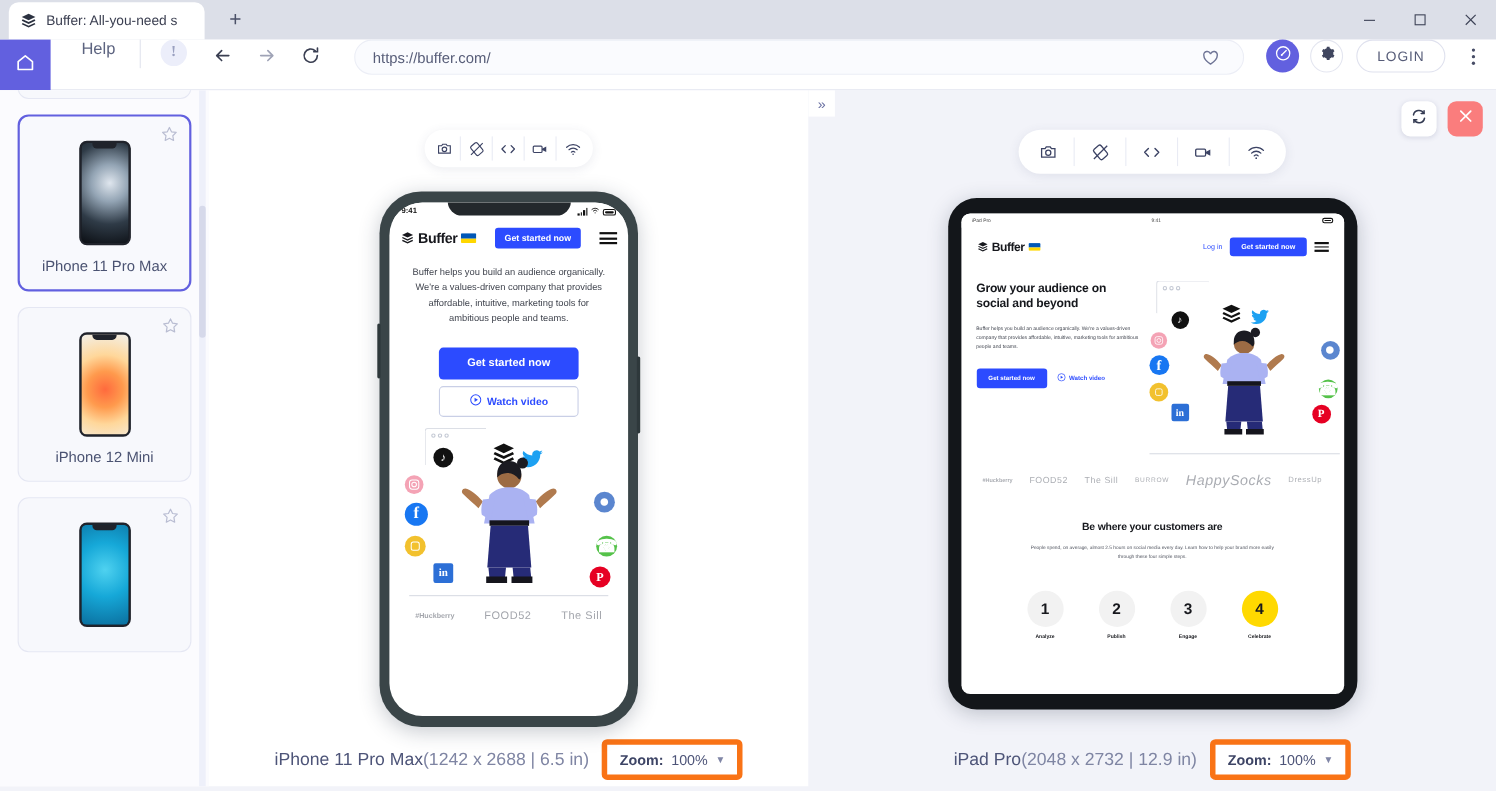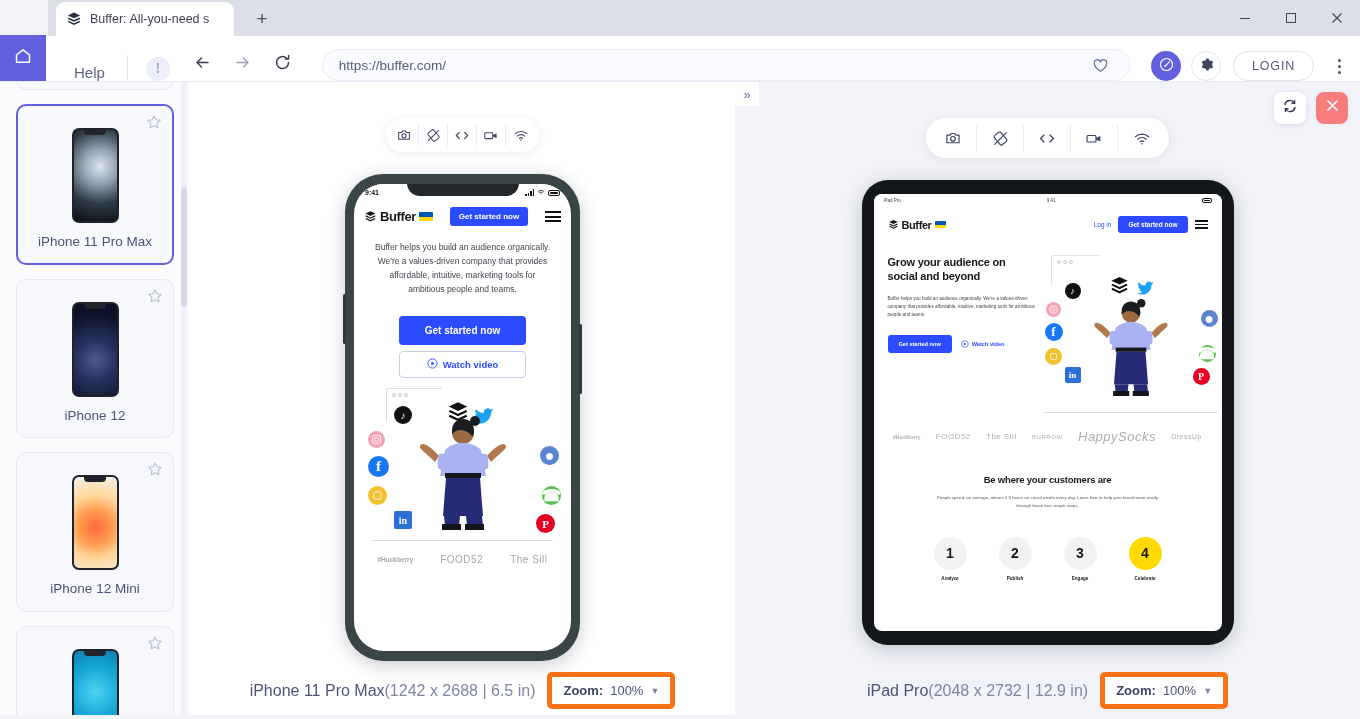--- a/index.html
+++ b/index.html
@@ -7,21 +7,21 @@
   body {
     font-family: "Liberation Sans", sans-serif;
     background: #f2f3f9;
     color: #3d4465;
     -webkit-font-smoothing: antialiased;
   }
 
   
   .tabstrip {
     height: 36px; background: #dcdfe8;
-    display: flex; align-items: flex-end; position: relative; margin-left: 48px;
+    display: flex; align-items: flex-end; position: relative;
   }
   .tab {
     width: 178px; height: 34px; background: #ffffff;
     border-radius: 9px 9px 0 0; display: flex; align-items: center;
     padding: 0 10px; gap: 8px; margin-left: 8px;
   }
   .tab-favicon { width: 16px; height: 16px; flex: 0 0 16px; position: relative; }
   .tab-title {
     font-size: 12.5px; color: #3b3f51; white-space: nowrap;
     overflow: hidden; text-overflow: clip; flex: 1;
@@ -35,21 +35,21 @@
     position: absolute; right: 0; top: 0; height: 36px;
     display: flex; align-items: center;
   }
   .winbtn {
     width: 46px; height: 36px; display: flex; align-items: center;
     justify-content: center; color: #3f4458; cursor: pointer;
   }
 
   
   .toolbar {
-    height: 46px; background: #fff; display: flex; align-items: flex-end;
+    height: 46px; background: #fff; display: flex; align-items: flex-start;
     border-bottom: 1px solid #e7e9f2; position: relative;
   }
   .homebtn {
     width: 46px; height: 46px; background: #6260df;
     display: flex; align-items: center; justify-content: center;
     cursor: pointer; flex: 0 0 46px;
   }
   .helpbtn {
     font-size: 15px; color: #5d6480; padding: 0 22px 0 28px; cursor: pointer;
   }
@@ -458,31 +458,20 @@
         <svg width="16" height="16" viewBox="0 0 16 16" fill="none" stroke="currentColor" stroke-width="1.1" stroke-linejoin="round">
             <path d="M8 1.9 9.9 5.8l4.3.6-3.1 3 .7 4.3L8 11.7l-3.8 2 .7-4.3-3.1-3 4.3-.6z"></path>
           </svg>
       </span>
       <div class="dev-thumb">
           <span class="wall w-pro"></span>
         </div>
       <div class="dev-name">iPhone 11 Pro Max</div>
     </div>
 
-    <div class="dev-card">
-      <span class="dev-star">
-        <svg width="16" height="16" viewBox="0 0 16 16" fill="none" stroke="currentColor" stroke-width="1.1" stroke-linejoin="round">
-            <path d="M8 1.9 9.9 5.8l4.3.6-3.1 3 .7 4.3L8 11.7l-3.8 2 .7-4.3-3.1-3 4.3-.6z"></path>
-          </svg>
-      </span>
-      <div class="dev-thumb">
-          <span class="wall w-12"></span>
-        </div>
-      <div class="dev-name">iPhone 12</div>
-    </div>
 
     <div class="dev-card">
       <span class="dev-star">
         <svg width="16" height="16" viewBox="0 0 16 16" fill="none" stroke="currentColor" stroke-width="1.1" stroke-linejoin="round">
             <path d="M8 1.9 9.9 5.8l4.3.6-3.1 3 .7 4.3L8 11.7l-3.8 2 .7-4.3-3.1-3 4.3-.6z"></path>
           </svg>
       </span>
       <div class="dev-thumb">
           <span class="wall w-mini"></span>
         </div>

